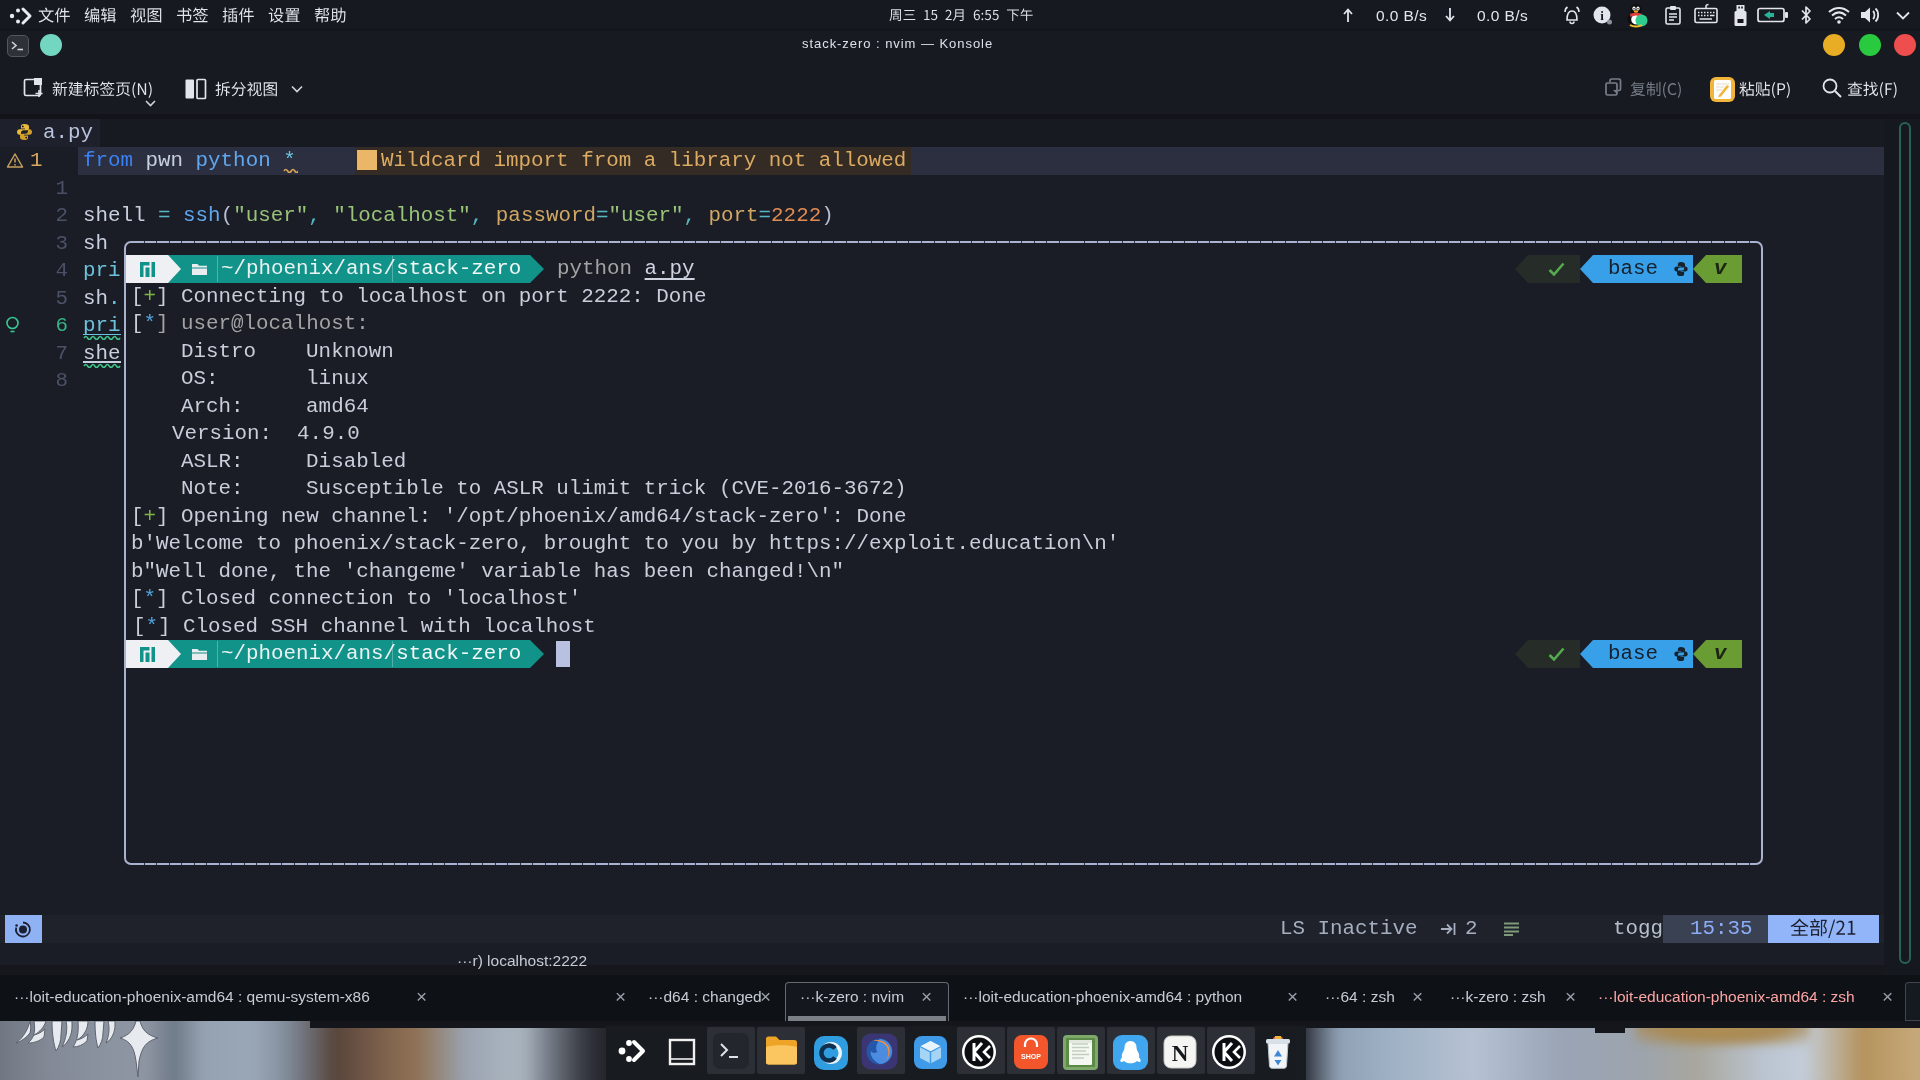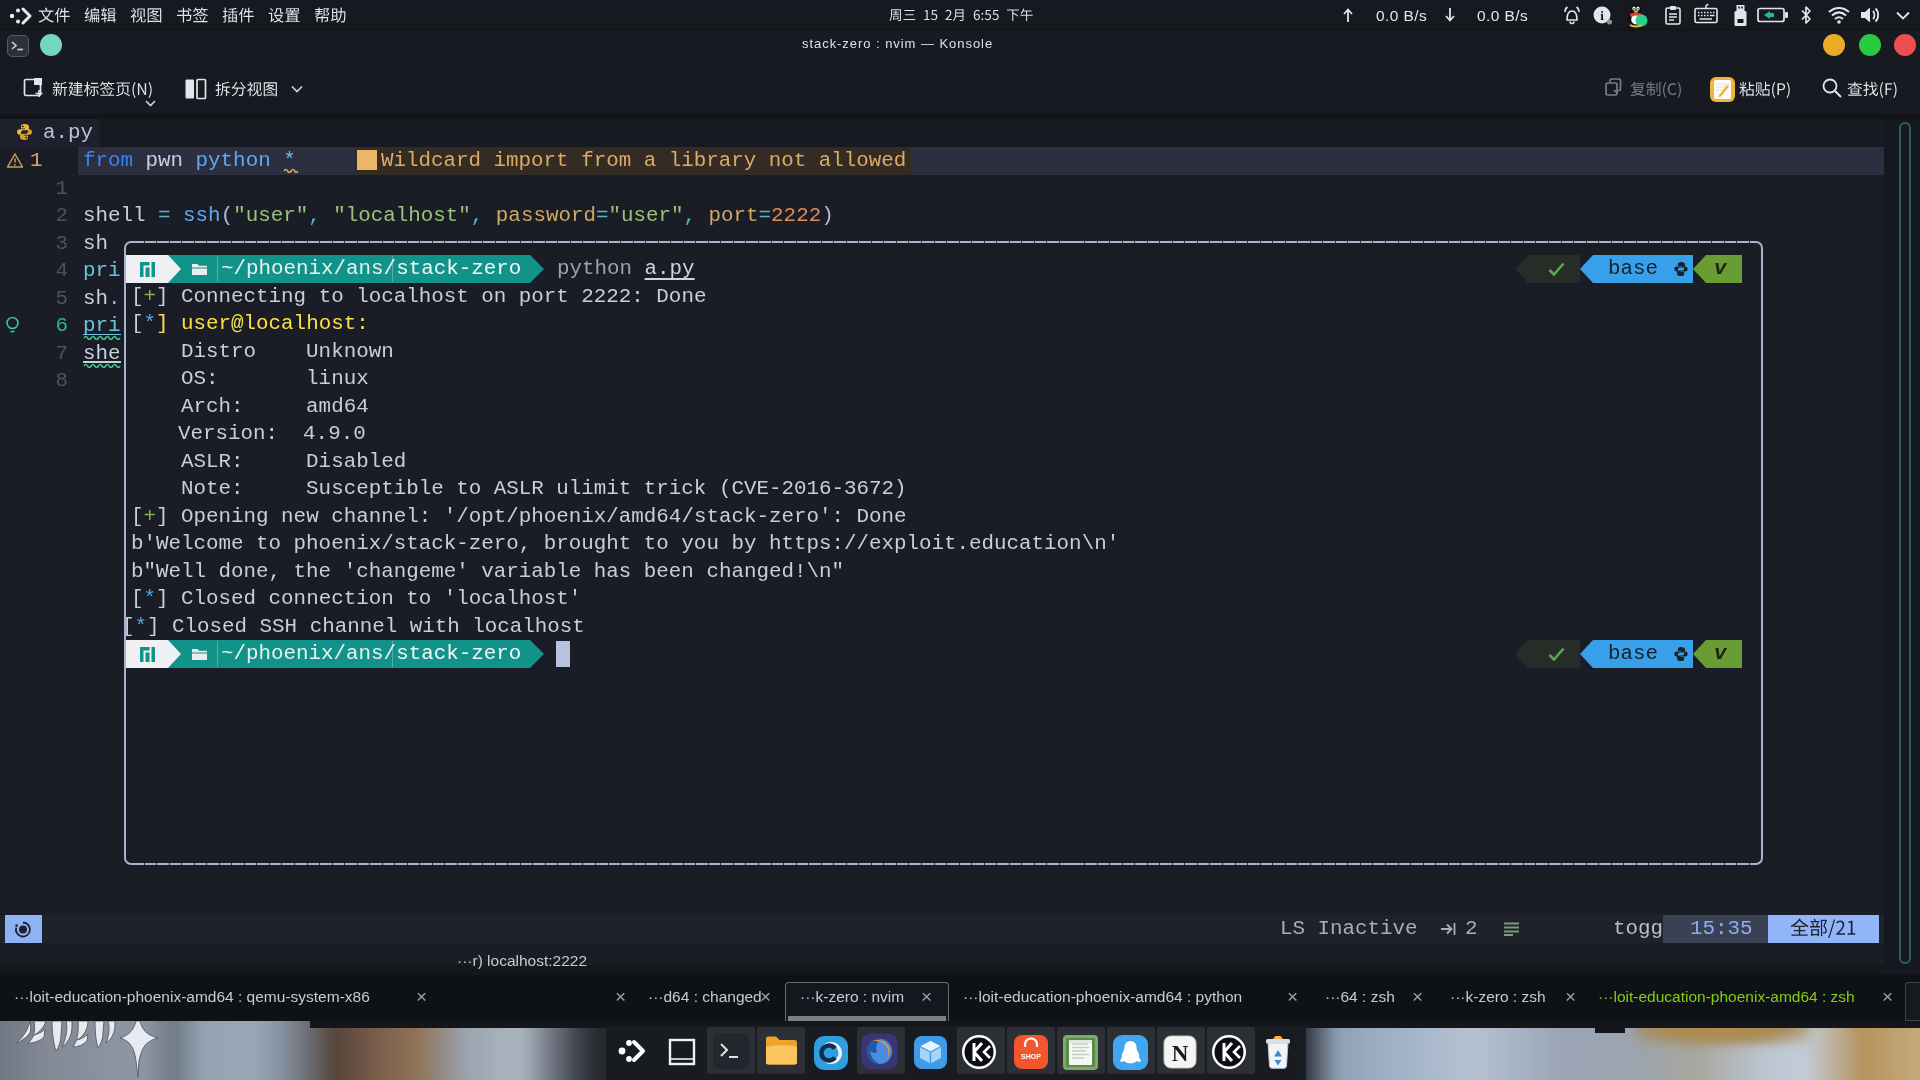--- a/index.html
+++ b/index.html
@@ -301,32 +301,32 @@
 <div class="tri" style="left:530px;top:255px;border-left:14px solid #11938a;border-top:14px solid transparent;border-bottom:14px solid transparent"></div>
 <svg class="a" style="left:191px;top:262px" width="17" height="14" viewBox="0 0 17 14">
     <path d="M1 2 H6.5 L8 3.8 H16 V13 H1 Z" fill="#e9edf0"></path>
     <path d="M1 6 H16" stroke="#13908a" stroke-width="1"></path>
   </svg>
 <div class="a" style="left:217px;top:256px;width:1px;height:26px;background:rgba(235,248,246,0.3)"></div>
 <div class="a" style="left:392px;top:256px;width:1px;height:26px;background:rgba(235,248,246,0.3)"></div>
 <div class="m" style="left:221px;top:255px;"><span style="color:#eaf2f1">~/phoenix/ans/</span><span style="color:#f2f8f7">stack-zero</span></div>
 <div class="m" style="left:557px;top:255px;"><span style="color:#a3a3a3">python </span><span style="color:#ced3e0;text-decoration:underline;text-underline-offset:4px">a.py</span></div>
 <div class="m" style="left:131px;top:282.5px;"><span style="color:#c9cedb">[</span><span style="color:#7fb347">+</span><span style="color:#c9cedb">] Connecting to localhost on port 2222: Done</span></div>
-<div class="m" style="left:131px;top:310.0px;"><span style="color:#c9cedb">[</span><span style="color:#52a5e0">*</span><span style="color:#fde047">] user@localhost:</span></div>
+<div class="m" style="left:131px;top:310.0px;"><span style="color:#c9cedb">[</span><span style="color:#52a5e0">*</span><span style="color:#a3a3a3">] user@localhost:</span></div>
 <div class="m" style="left:131px;top:337.5px;"><span style="color:#c9cedb">    Distro    Unknown</span></div>
 <div class="m" style="left:131px;top:365.0px;"><span style="color:#c9cedb">    OS:       linux</span></div>
 <div class="m" style="left:131px;top:392.5px;"><span style="color:#c9cedb">    Arch:     amd64</span></div>
-<div class="m" style="left:128px;top:420.0px;"><span style="color:#c9cedb">    Version:  4.9.0</span></div>
+<div class="m" style="left:122px;top:420.0px;"><span style="color:#c9cedb">    Version:  4.9.0</span></div>
 <div class="m" style="left:131px;top:447.5px;"><span style="color:#c9cedb">    ASLR:     Disabled</span></div>
 <div class="m" style="left:131px;top:475.0px;"><span style="color:#c9cedb">    Note:     Susceptible to ASLR ulimit trick (CVE-2016-3672)</span></div>
 <div class="m" style="left:131px;top:502.5px;"><span style="color:#c9cedb">[</span><span style="color:#7fb347">+</span><span style="color:#c9cedb">] Opening new channel: '/opt/phoenix/amd64/stack-zero': Done</span></div>
 <div class="m" style="left:131px;top:530.0px;"><span style="color:#c9cedb">b'Welcome to phoenix/stack-zero, brought to you by https://exploit.education\n'</span></div>
 <div class="m" style="left:131px;top:557.5px;"><span style="color:#c9cedb">b"Well done, the 'changeme' variable has been changed!\n"</span></div>
 <div class="m" style="left:131px;top:585.0px;"><span style="color:#c9cedb">[</span><span style="color:#52a5e0">*</span><span style="color:#c9cedb">] Closed connection to 'localhost'</span></div>
-<div class="m" style="left:122px;top:612.5px;"><span style="color:#c9cedb">[</span><span style="color:#52a5e0">*</span><span style="color:#c9cedb">] Closed SSH channel with localhost</span></div>
+<div class="m" style="left:133px;top:612.5px;"><span style="color:#c9cedb">[</span><span style="color:#52a5e0">*</span><span style="color:#c9cedb">] Closed SSH channel with localhost</span></div>
 <div class="a" style="left:126px;top:640px;width:42px;height:28px;background:#eef0f3"></div>
 <svg class="a" style="left:140px;top:647px" width="15" height="15" viewBox="0 0 15 15">
     <path d="M0 0 H9.5 V3.5 H3.5 V15 H0 Z M5.5 5.5 H9.5 V15 H5.5 Z M11.5 0 H15 V15 H11.5 Z" fill="#11938a"></path>
   </svg>
 <div class="a" style="left:168px;top:640px;width:362px;height:28px;background:#11938a"></div>
 <div class="tri" style="left:168px;top:640px;border-left:13px solid #eef0f3;border-top:14px solid transparent;border-bottom:14px solid transparent"></div>
 <div class="tri" style="left:530px;top:640px;border-left:14px solid #11938a;border-top:14px solid transparent;border-bottom:14px solid transparent"></div>
 <svg class="a" style="left:191px;top:647px" width="17" height="14" viewBox="0 0 17 14">
     <path d="M1 2 H6.5 L8 3.8 H16 V13 H1 Z" fill="#e9edf0"></path>
     <path d="M1 6 H16" stroke="#13908a" stroke-width="1"></path>
@@ -404,21 +404,21 @@
 <div class="s" style="left:648px;top:988px;font-size:15.5px;color:#c6cbd4">···d64 : changed</div>
 <div class="s" style="left:760px;top:986px;font-size:19px;color:#99a0a8">×</div>
 <div class="s" style="left:800px;top:988px;font-size:15.5px;color:#c6cbd4">···k-zero : nvim</div>
 <div class="s" style="left:921px;top:986px;font-size:19px;color:#99a0a8">×</div>
 <div class="s" style="left:963px;top:988px;font-size:15.5px;color:#c6cbd4">···loit-education-phoenix-amd64 : python</div>
 <div class="s" style="left:1287px;top:986px;font-size:19px;color:#99a0a8">×</div>
 <div class="s" style="left:1325px;top:988px;font-size:15.5px;color:#c6cbd4">···64 : zsh</div>
 <div class="s" style="left:1412px;top:986px;font-size:19px;color:#99a0a8">×</div>
 <div class="s" style="left:1450px;top:988px;font-size:15.5px;color:#c6cbd4">···k-zero : zsh</div>
 <div class="s" style="left:1565px;top:986px;font-size:19px;color:#99a0a8">×</div>
-<div class="s" style="left:1598px;top:988px;font-size:15.5px;color:#84cc16">···loit-education-phoenix-amd64 : zsh</div>
+<div class="s" style="left:1598px;top:988px;font-size:15.5px;color:#fca5a5">···loit-education-phoenix-amd64 : zsh</div>
 <div class="s" style="left:1882px;top:986px;font-size:19px;color:#99a0a8">×</div>
 <div class="a" style="left:1905px;top:982px;width:15px;height:39px;background:#151920;border:1.5px solid #41464e;border-right:none;border-radius:4px 0 0 0"></div>
 <div class="a" style="left:0;top:1021px;width:1920px;height:59px;overflow:hidden">
     <div style="position:absolute;left:-10px;top:-10px;width:1940px;height:79px;filter:blur(5px);background:linear-gradient(90deg,#6d7480 0%,#838a96 3%,#8b92a0 6%,#8f96a3 8%,#6f7a88 9.5%,#95a2b1 11%,#9aa7b6 13.5%,#8793a2 15%,#6a6a70 16.5%,#57453a 17.8%,#6b5244 19%,#84674f 20.8%,#8f7256 22%,#9aa3af 24.5%,#a8b2bd 26.5%,#a8b2bd 27.5%,#6e747f 29%,#3a3d45 30.5%,#26282e 31.5%,#1b1d23 33%,#1b1d23 66%,#23252c 67.5%,#8fa0b4 69.5%,#9db0c4 72%,#b6c2d2 76.5%,#a8b5c6 78.5%,#9aa4b5 81%,#9da4ad 85%,#a8a79e 88%,#bbc5d1 91.5%,#c3cdd9 93.5%,#b5935e 96.5%,#c9ad80 100%)"></div>
   </div>
 <div class="a" style="left:1600px;top:1021px;width:320px;height:59px;overflow:hidden">
     <div style="position:absolute;left:35px;top:0;width:175px;height:24px;background:radial-gradient(ellipse at 50% 0%,#b28f50 0%,#a98a55 55%,rgba(170,150,110,0)100%);filter:blur(4px)"></div>
   </div>
 <svg class="a" style="left:0px;top:1021px" width="200" height="59" viewBox="0 0 200 59">
     <g fill="#e7eaef" stroke="#5e636e" stroke-width="1">

